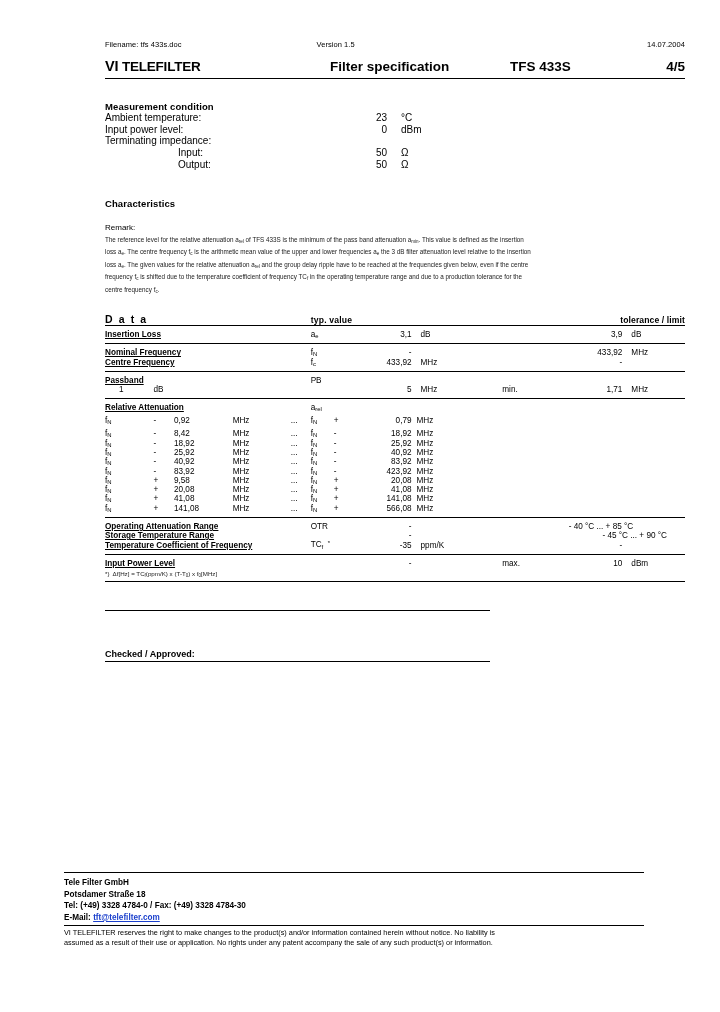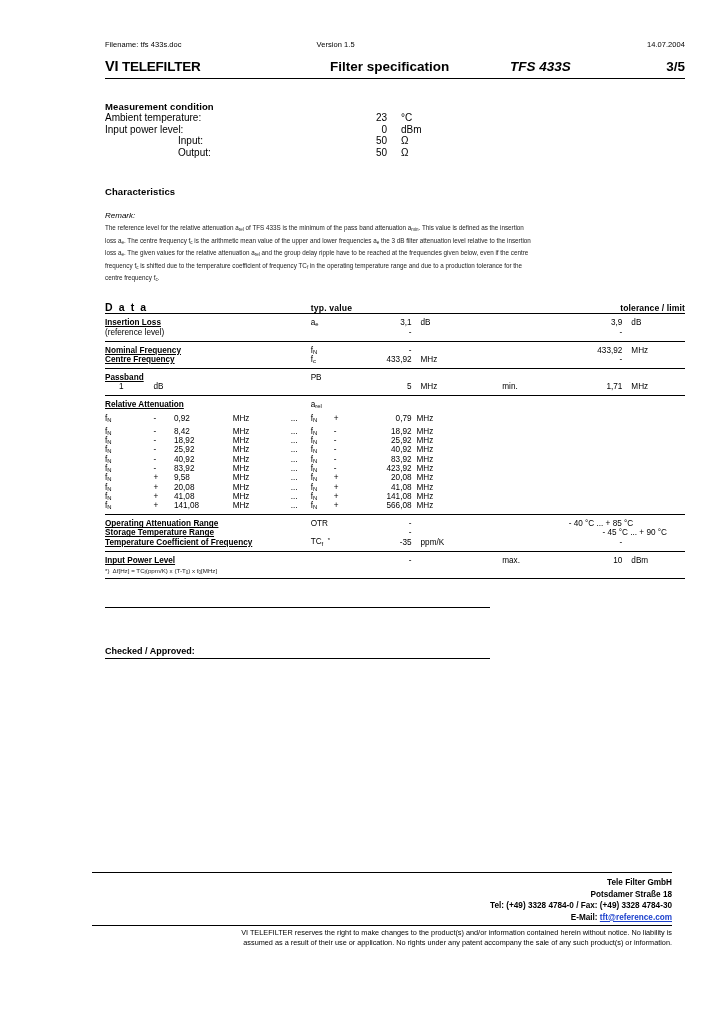--- a/index.html
+++ b/index.html
@@ -41,21 +41,21 @@
   .hdr-main {
     display: flex;
     align-items: baseline;
     margin-top: 9px;
     font-weight: bold;
     font-size: 13.5px;
   }
   .hdr-main .brand { width: 225px; letter-spacing: -0.2px;}
   .hdr-main .brand .vi { font-size: 14.5px; }
   .hdr-main .spec { width: 180px; text-align: left; }
-  .hdr-main .part { width: 115px; text-align: left; font-style: italic; }
+  .hdr-main .part { width: 115px; text-align: left; }
   .hdr-main .page-no { margin-left: auto; }
   .rule-thick {
     border-top: 1.6px solid #000;
     margin-top: 4px;
   }
 
   
   .section-title {
     font-weight: bold;
     font-size: 9.5px;
@@ -64,21 +64,21 @@
   .meas { margin-top: 22px; }
   .meas table { border-collapse: collapse; font-size: 10px; }
   .meas td { padding: 0.3px 0; vertical-align: top; white-space: nowrap;}
   .meas .c-label { width: 163px; }
   .meas .c-val { width: 46px; text-align: right; padding-right: 14px;}
   .meas .c-unit { width: 60px; }
   .meas .indent { padding-left: 73px; }
 
   
   .charact { margin-top: 28px; }
-  .remark-lbl { font-size: 8px; margin-top: 14px; font-style: italic; }
+  .remark-lbl { font-size: 8px; margin-top: 14px; }
   .remark-body {
     font-size: 6.3px;
     line-height: 10.4px;
     margin-top: 3px;
     text-align: left;
     color: #1a1a1a;
     max-width: 580px;
   }
   sub { font-size: 0.72em; vertical-align: -0.22em; }
   sup { font-size: 0.72em; vertical-align: 0.42em; }
@@ -124,21 +124,21 @@
   .sig { margin-top: 28px; }
   .sig .lbl { font-weight: bold; font-size: 9px; }
   .sig .line {
     width: 385px;
     border-bottom: 1.3px solid #000;
     margin-top: 2px;
   }
   .sig .gap { height: 38px; }
 
   
-  .footer { position: absolute; left: 92px; top: 872px; width: 580px; text-align: right; }
+  .footer { position: absolute; left: 64px; top: 872px; width: 580px; }
   .footer .topline { border-top: 1.3px solid #000; margin-bottom: 4px;}
   .footer .addr { font-size: 8.2px; font-weight: bold; line-height: 11.6px;}
   .footer .mail a { color: #1a3fcc; text-decoration: underline; font-weight:bold;}
   .footer .sepline { border-top: 1px solid #000; margin-top: 2px; }
   .footer .legal {
     font-size: 7.3px;
     line-height: 10px;
     margin-top: 1.5px;
   }
 </style>
@@ -151,37 +151,42 @@
     <div class="hdr-top">
       <span>Filename: tfs 433s.doc</span>
       <span class="mid">Version 1.5</span>
       <span class="right">14.07.2004</span>
     </div>
 
     <div class="hdr-main">
       <span class="brand"><span class="vi">VI</span>&nbsp;<span>TELEFILTER</span></span>
       <span class="spec">Filter specification</span>
       <span class="part">TFS 433S</span>
-      <span class="page-no">3/5</span>
+      <span class="page-no">4/5</span>
     </div>
     <div class="rule-thick"></div>
 
     <div class="meas">
       <div class="section-title">Measurement condition</div>
       <table>
         <tbody>
             <tr>
           <td class="c-label">Ambient temperature:</td>
           <td class="c-val">23</td>
           <td class="c-unit">°C</td>
         </tr>
         <tr>
           <td class="c-label">Input power level:</td>
           <td class="c-val">0</td>
           <td class="c-unit">dBm</td>
+        </tr>
+        <tr>
+          <td class="c-label">Terminating  impedance:</td>
+          <td class="c-val"></td>
+          <td class="c-unit"></td>
         </tr>
         <tr>
           <td class="c-label indent">Input:</td>
           <td class="c-val">50</td>
           <td class="c-unit">Ω</td>
         </tr>
         <tr>
           <td class="c-label indent">Output:</td>
           <td class="c-val">50</td>
           <td class="c-unit">Ω</td>
@@ -224,29 +229,20 @@
 
         <tr>
           <td colspan="5" class="rowname">Insertion Loss</td>
           <td colspan="2">a<sub>e</sub></td>
           <td class="ctyp">3,1</td>
           <td class="ctypu">dB</td>
           <td class="climq"></td>
           <td class="clim">3,9</td>
           <td class="climu">dB</td>
         </tr>
-        <tr>
-          <td colspan="5">(reference level)</td>
-          <td colspan="2"></td>
-          <td class="ctyp">-</td>
-          <td class="ctypu"></td>
-          <td class="climq"></td>
-          <td class="clim">-</td>
-          <td class="climu"></td>
-        </tr>
         <tr class="rule-row">
               <td colspan="12">
                 <div class="sp2"></div>
               </td>
             </tr>
         <tr class="rule-row">
               <td colspan="12">
                 <div class="hr-thin"></div>
               </td>
             </tr>
@@ -572,21 +568,21 @@
       <div class="line"></div>
     </div>
   </div>
 
   <div class="footer">
     <div class="topline"></div>
     <div class="addr">
       <div>Tele Filter GmbH</div>
       <div>Potsdamer Straße 18</div>
       <div>Tel: (+49) 3328 4784-0 / Fax: (+49) 3328 4784-30</div>
-      <div class="mail"><span>E-Mail:</span> <a href="#">tft@reference.com</a></div>
+      <div class="mail"><span>E-Mail:</span> <a href="#">tft@telefilter.com</a></div>
     </div>
     <div class="sepline"></div>
     <div class="legal">
       <div>VI TELEFILTER reserves the right to make changes to the product(s) and/or information contained herein without notice.  No liability is</div>
       <div>assumed as a result of their use or application.  No rights under any patent accompany the sale of any such product(s) or information.</div>
     </div>
   </div>
 </div>
 
 </body></html>

